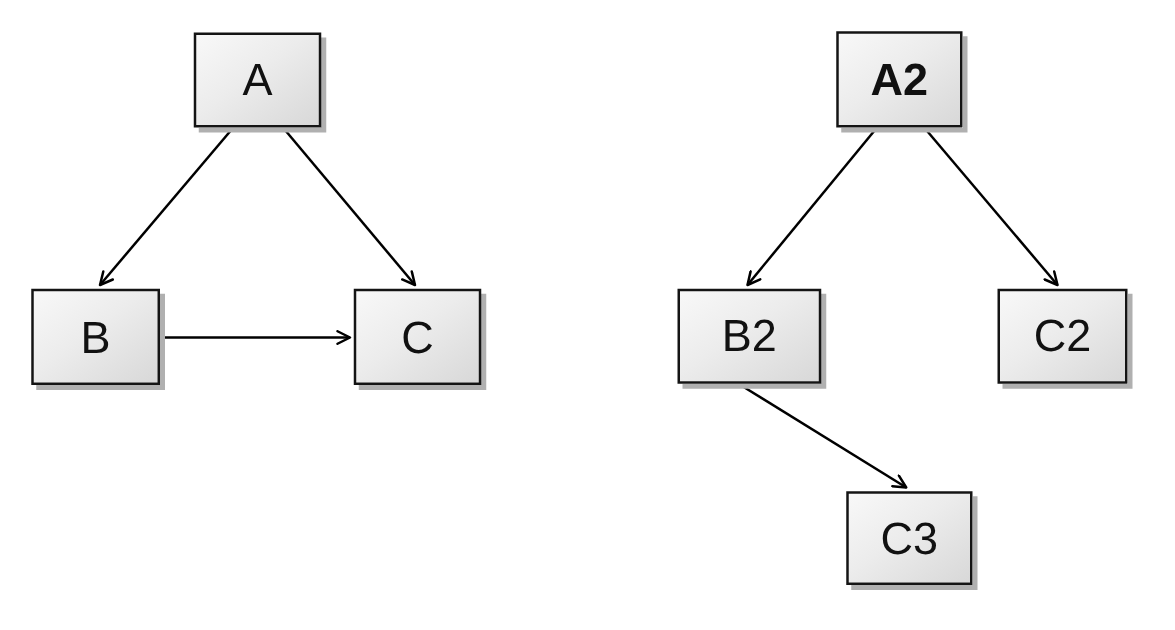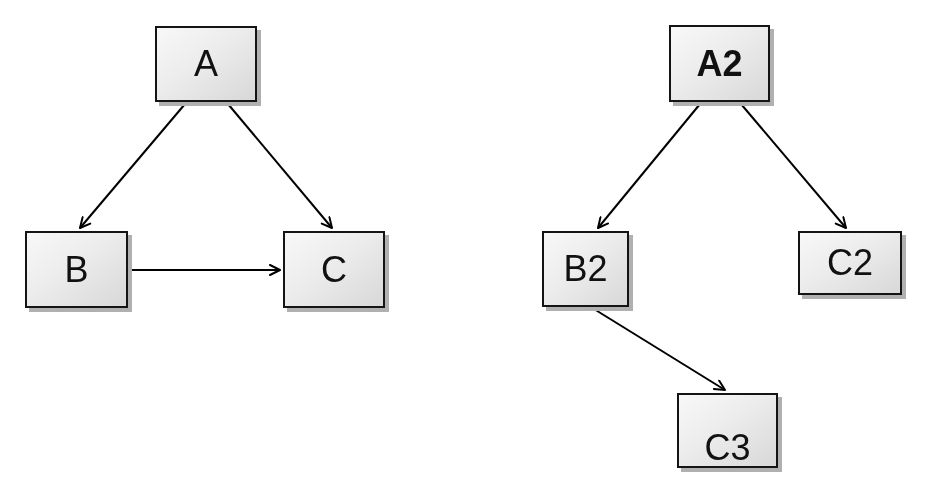--- a/index.html
+++ b/index.html
@@ -66,23 +66,23 @@
   <div class="node" style="left:25px;  top:231px; width:103px; height:77px;">
     <span class="node-label">B</span>
   </div>
   <div class="node" style="left:283px; top:231px; width:102px; height:77px;">
     <span class="node-label">C</span>
   </div>
 
   <div class="node" style="left:669px; top:25px;  width:101px; height:77px;font-weight:bold;">
     <span class="node-label">A2</span>
   </div>
-  <div class="node" style="left:542px; top:231px; width:87px; height:76px;">
+  <div class="node" style="left:542px; top:231px; width:115px; height:76px;">
     <span class="node-label">B2</span>
   </div>
-  <div class="node" style="left:798px; top:231px; width:104px; height:64px;">
+  <div class="node" style="left:798px; top:231px; width:104px; height:76px;">
     <span class="node-label">C2</span>
   </div>
-  <div class="node" style="left:677px; top:393px; width:101px; height:75px;align-items:flex-end;">
+  <div class="node" style="left:677px; top:393px; width:101px; height:75px;">
     <span class="node-label">C3</span>
   </div>
 
 </div>
 
 </body></html>

